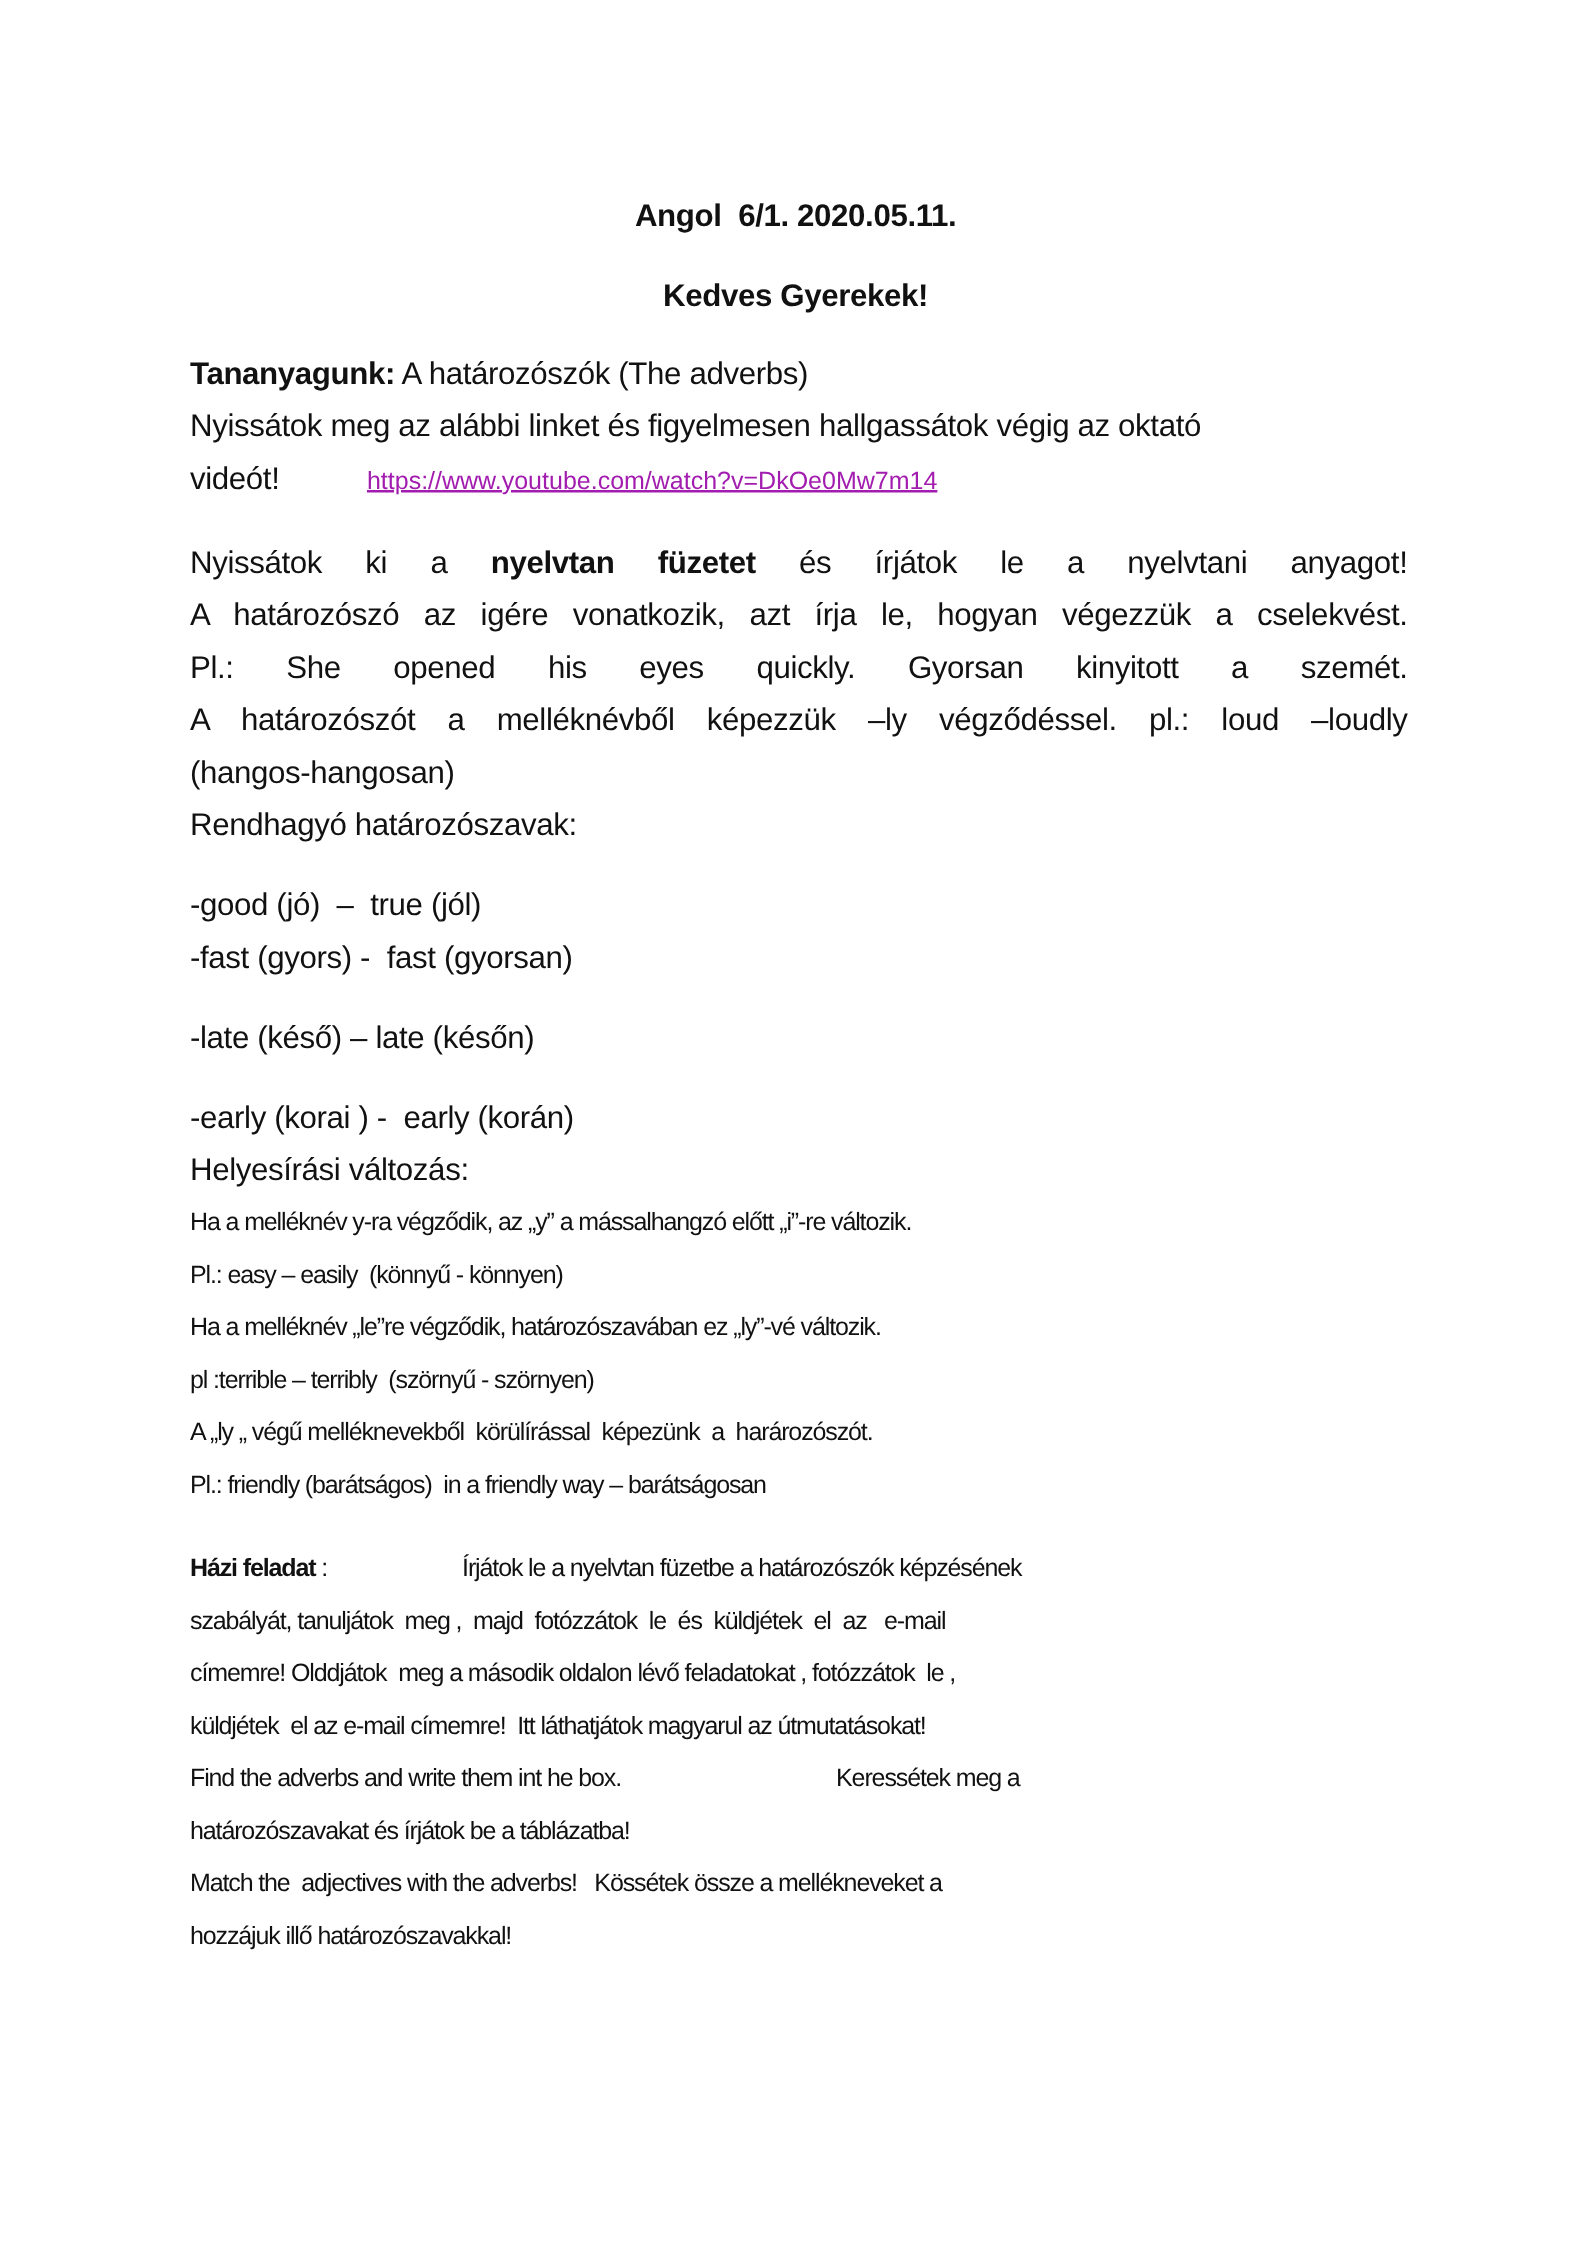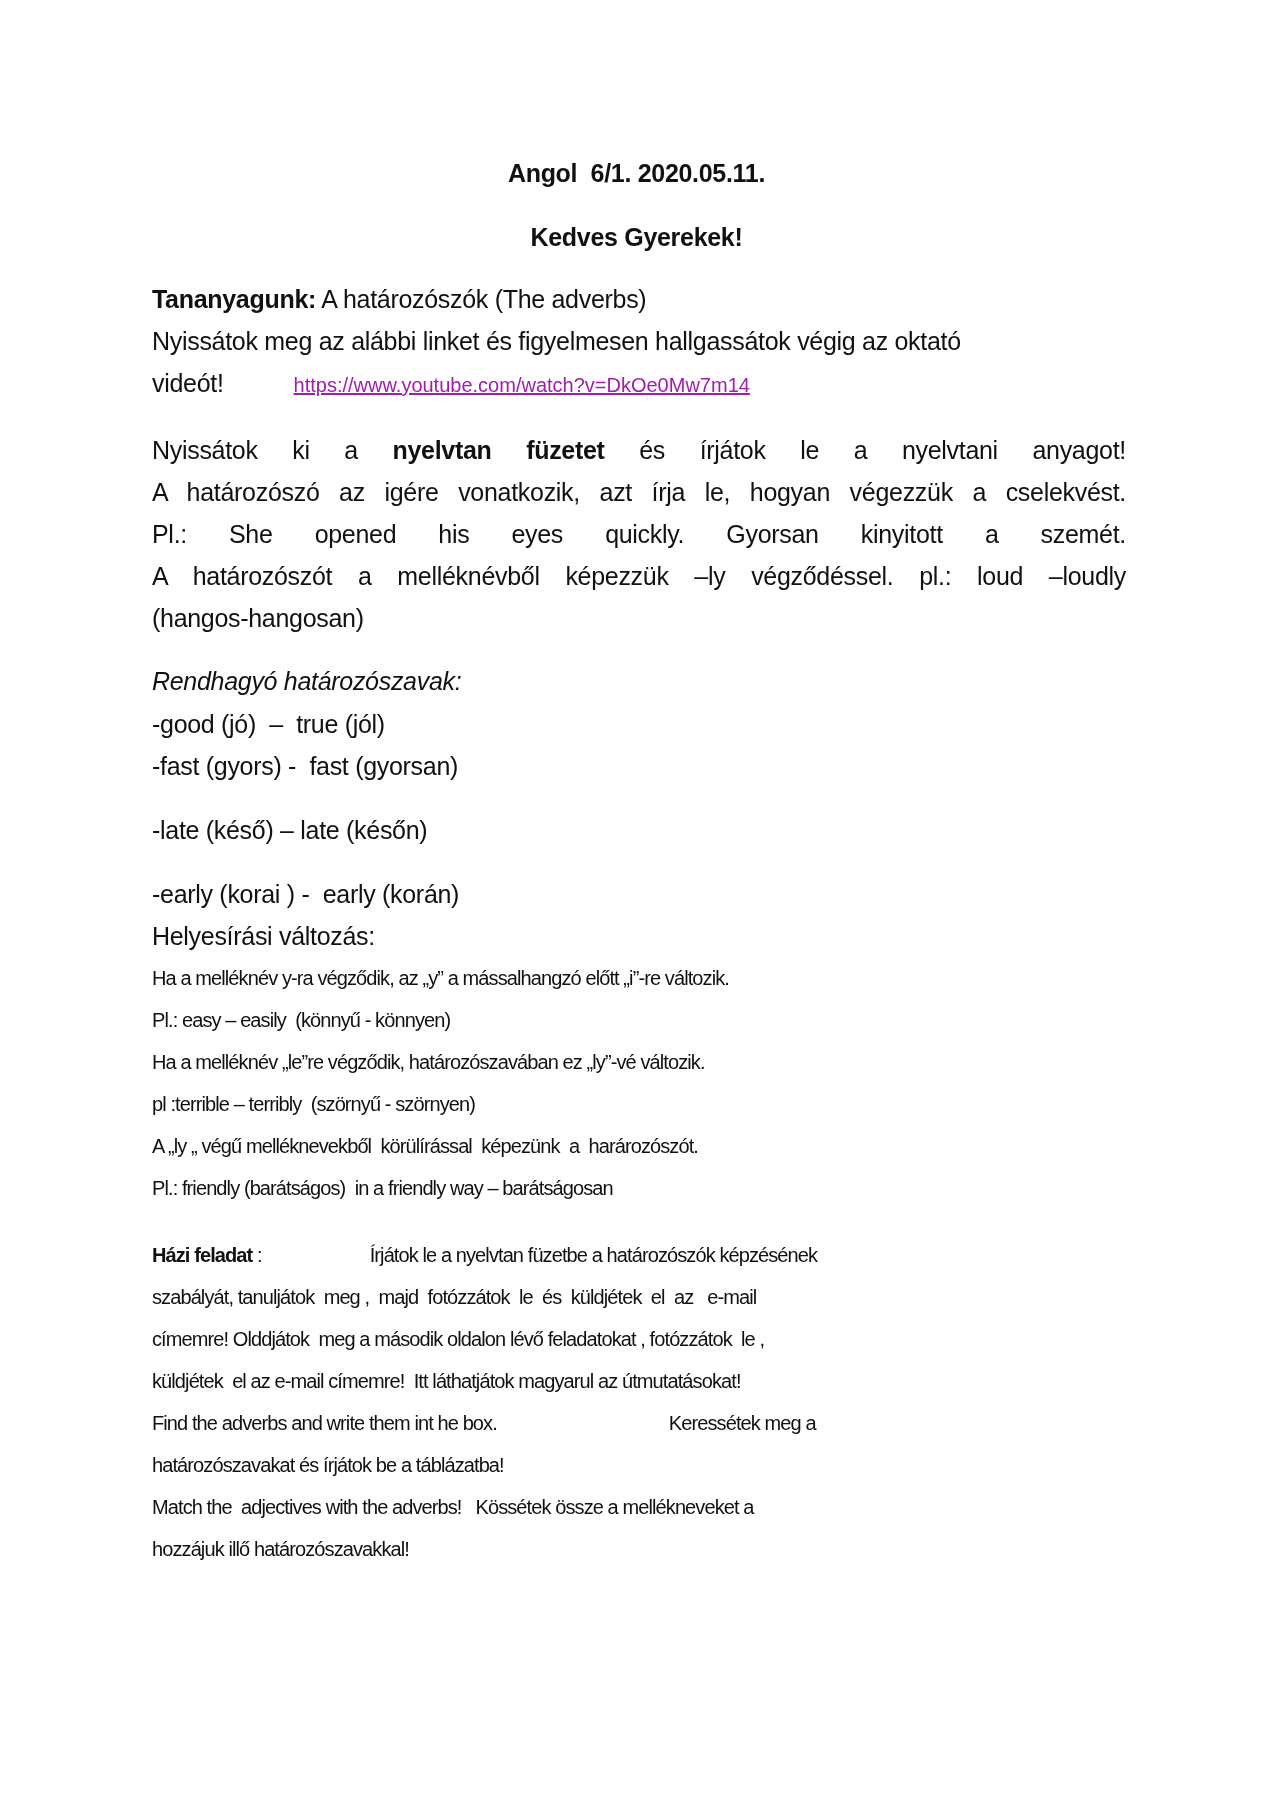--- a/index.html
+++ b/index.html
@@ -24,21 +24,21 @@
 
   <div class="line" style="top:284px;"><b>Tananyagunk:</b><span> A határozószók (The adverbs)</span></div>
   <div class="line" style="top:326px;">Nyissátok meg az alábbi linket és figyelmesen hallgassátok végig az oktató</div>
   <div class="line" style="top:368px;"><span>videót!</span><span class="gap" style="width:70px;"></span><a class="link">https://www.youtube.com/watch?v=DkOe0Mw7m14</a></div>
 
   <div class="line just" style="top:435px;"><span>Nyissátok ki a </span><b>nyelvtan füzetet</b><span> és írjátok le a nyelvtani anyagot!</span></div>
   <div class="line just" style="top:477px;">A határozószó az igére vonatkozik, azt írja le, hogyan végezzük a cselekvést.</div>
   <div class="line just" style="top:519px;"><span>Pl.: She opened his eyes quickly.</span> <span>Gyorsan kinyitott a szemét.</span></div>
   <div class="line just" style="top:561px;">A határozószót a melléknévből képezzük –ly  végződéssel.   pl.: loud –loudly</div>
   <div class="line" style="top:603px;">(hangos-hangosan)</div>
-  <div class="line" style="top:666px;font-style:italic;">Rendhagyó határozószavak:</div>
+  <div class="line" style="top:645px;">Rendhagyó határozószavak:</div>
 
   <div class="line" style="top:709px;">-good (jó)  –  true (jól)</div>
   <div class="line" style="top:751px;">-fast (gyors) -  fast (gyorsan)</div>
   <div class="line" style="top:815px;">-late (késő) – late (későn)</div>
   <div class="line" style="top:879px;">-early (korai ) -  early (korán)</div>
   <div class="line" style="top:921px;">Helyesírási változás:</div>
 
   <div class="line narrow" style="top:963px;">Ha a melléknév y-ra végződik, az „y” a mássalhangzó előtt „i”-re változik.</div>
   <div class="line narrow" style="top:1005px;">Pl.: easy – easily  (könnyű - könnyen)</div>
   <div class="line narrow" style="top:1047px;">Ha a melléknév „le”re végződik, határozószavában ez „ly”-vé változik.</div>

